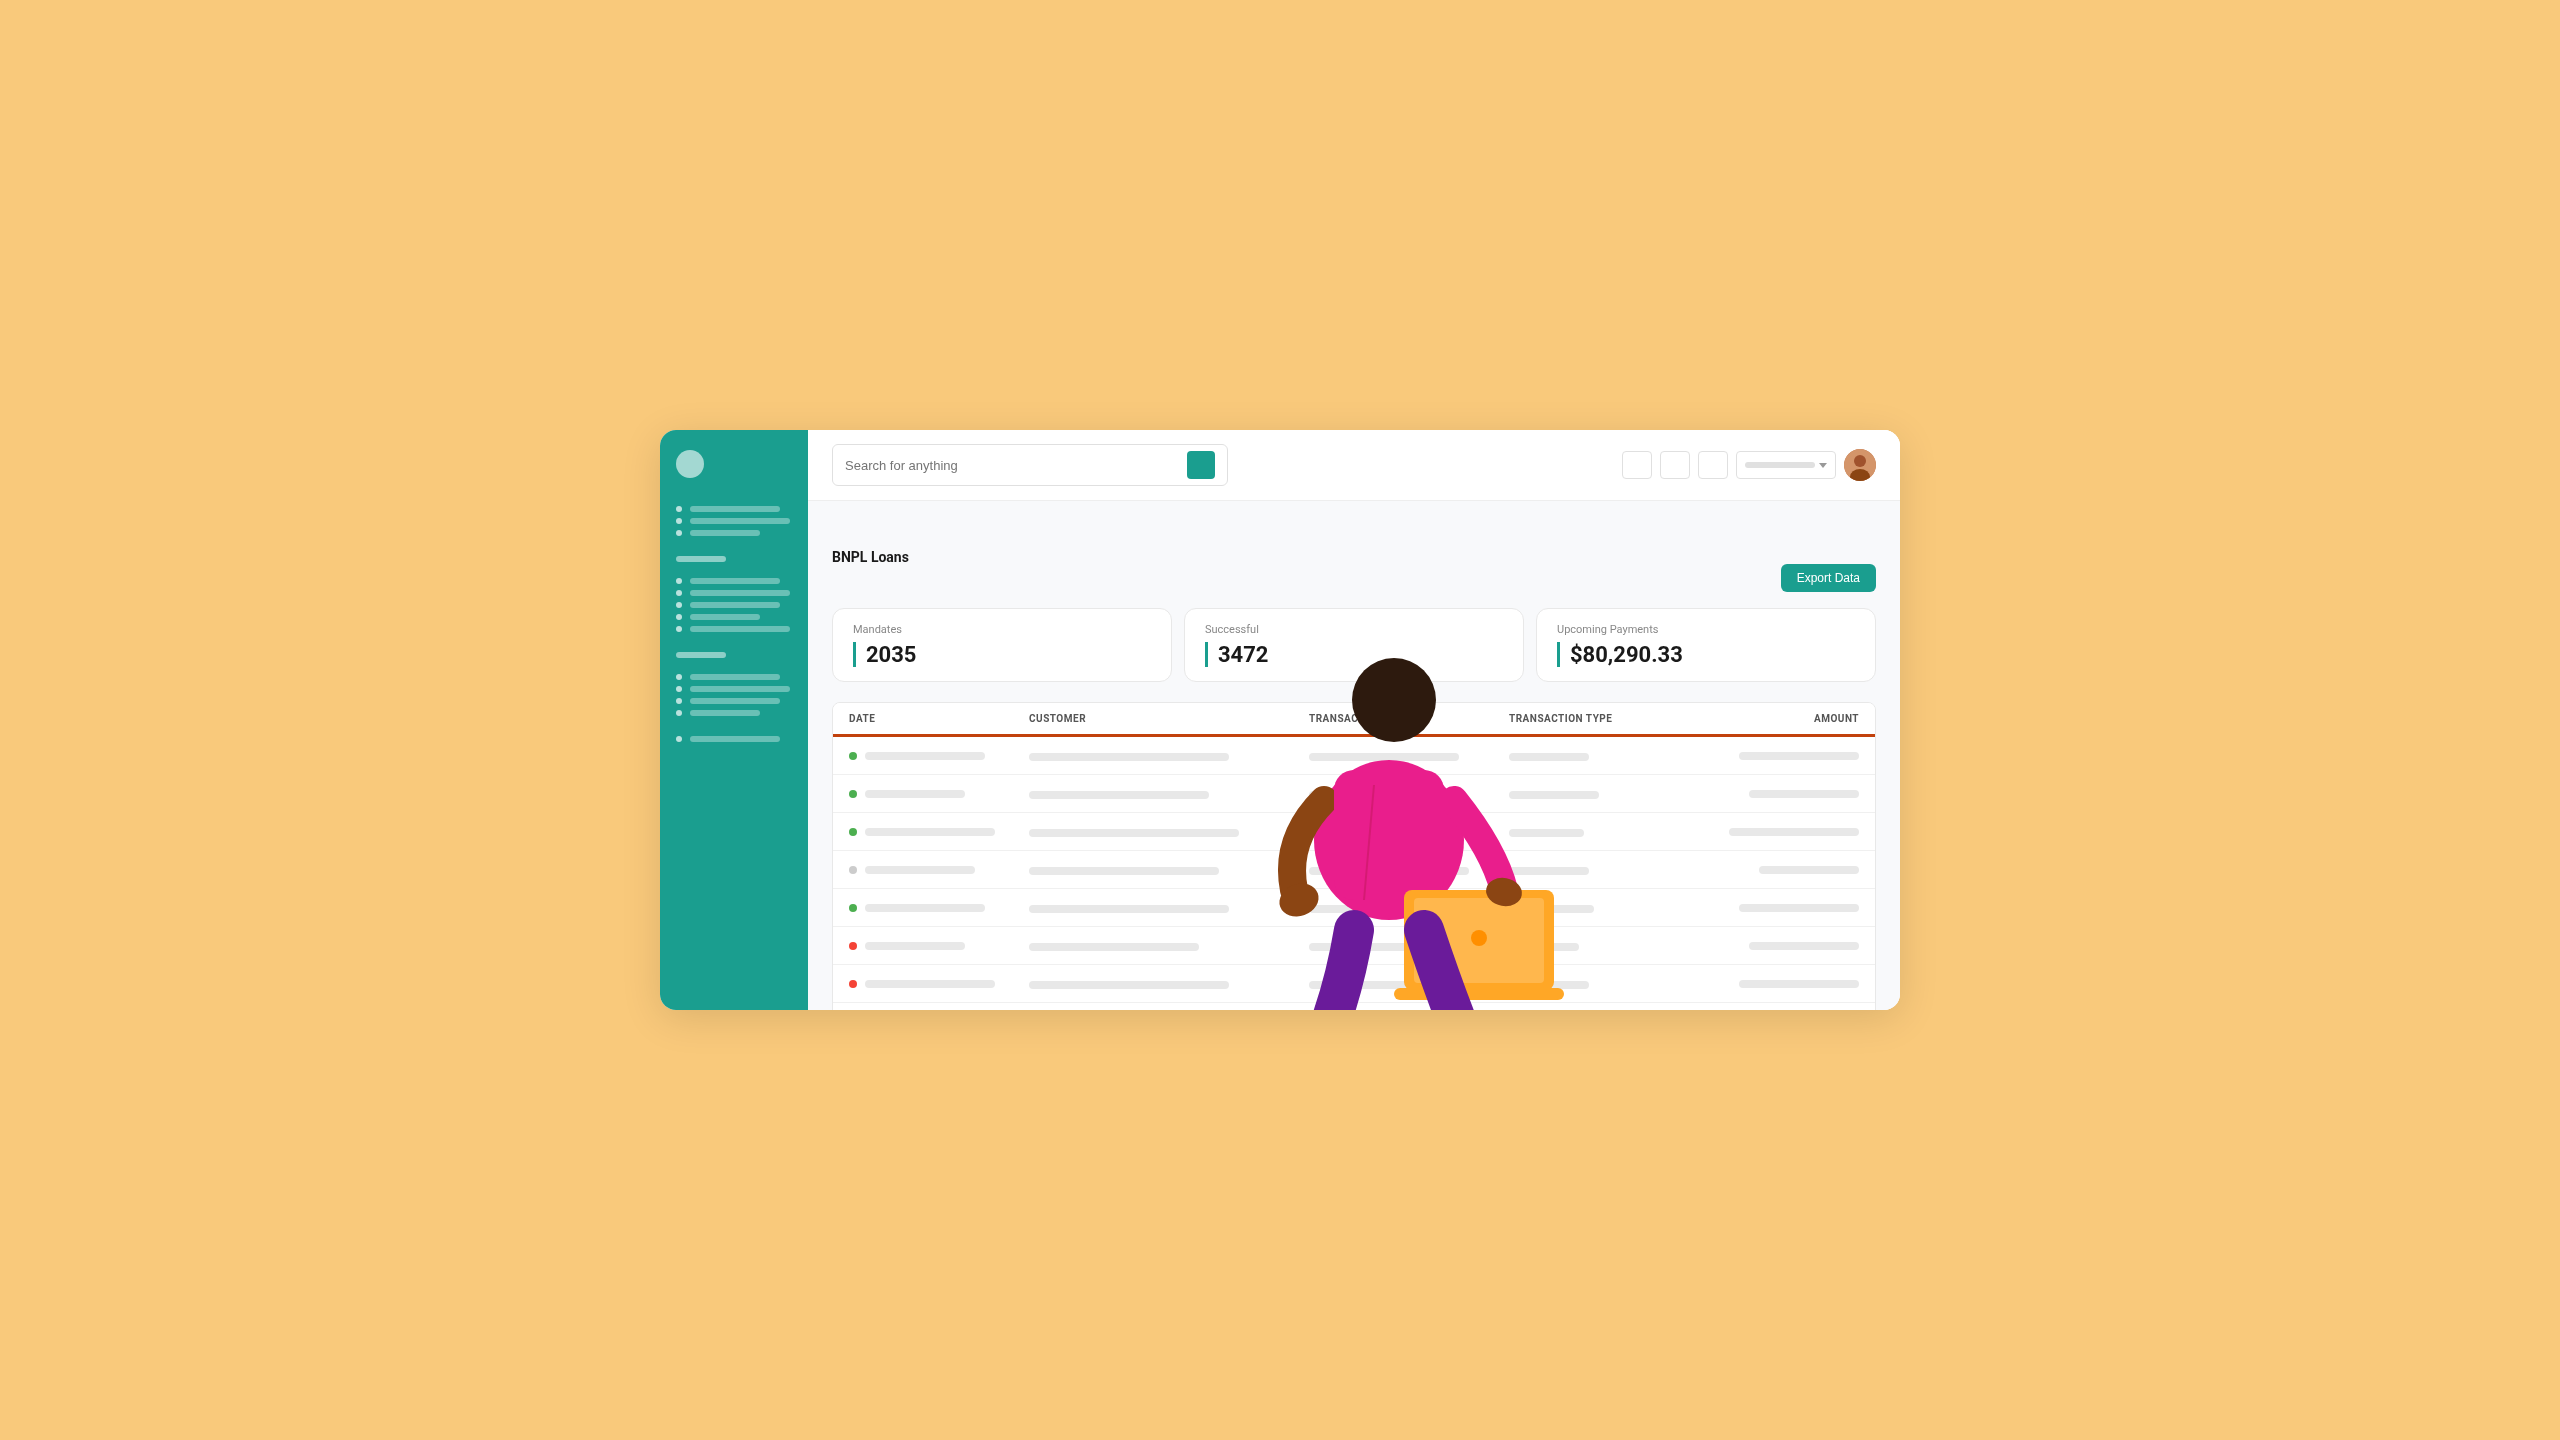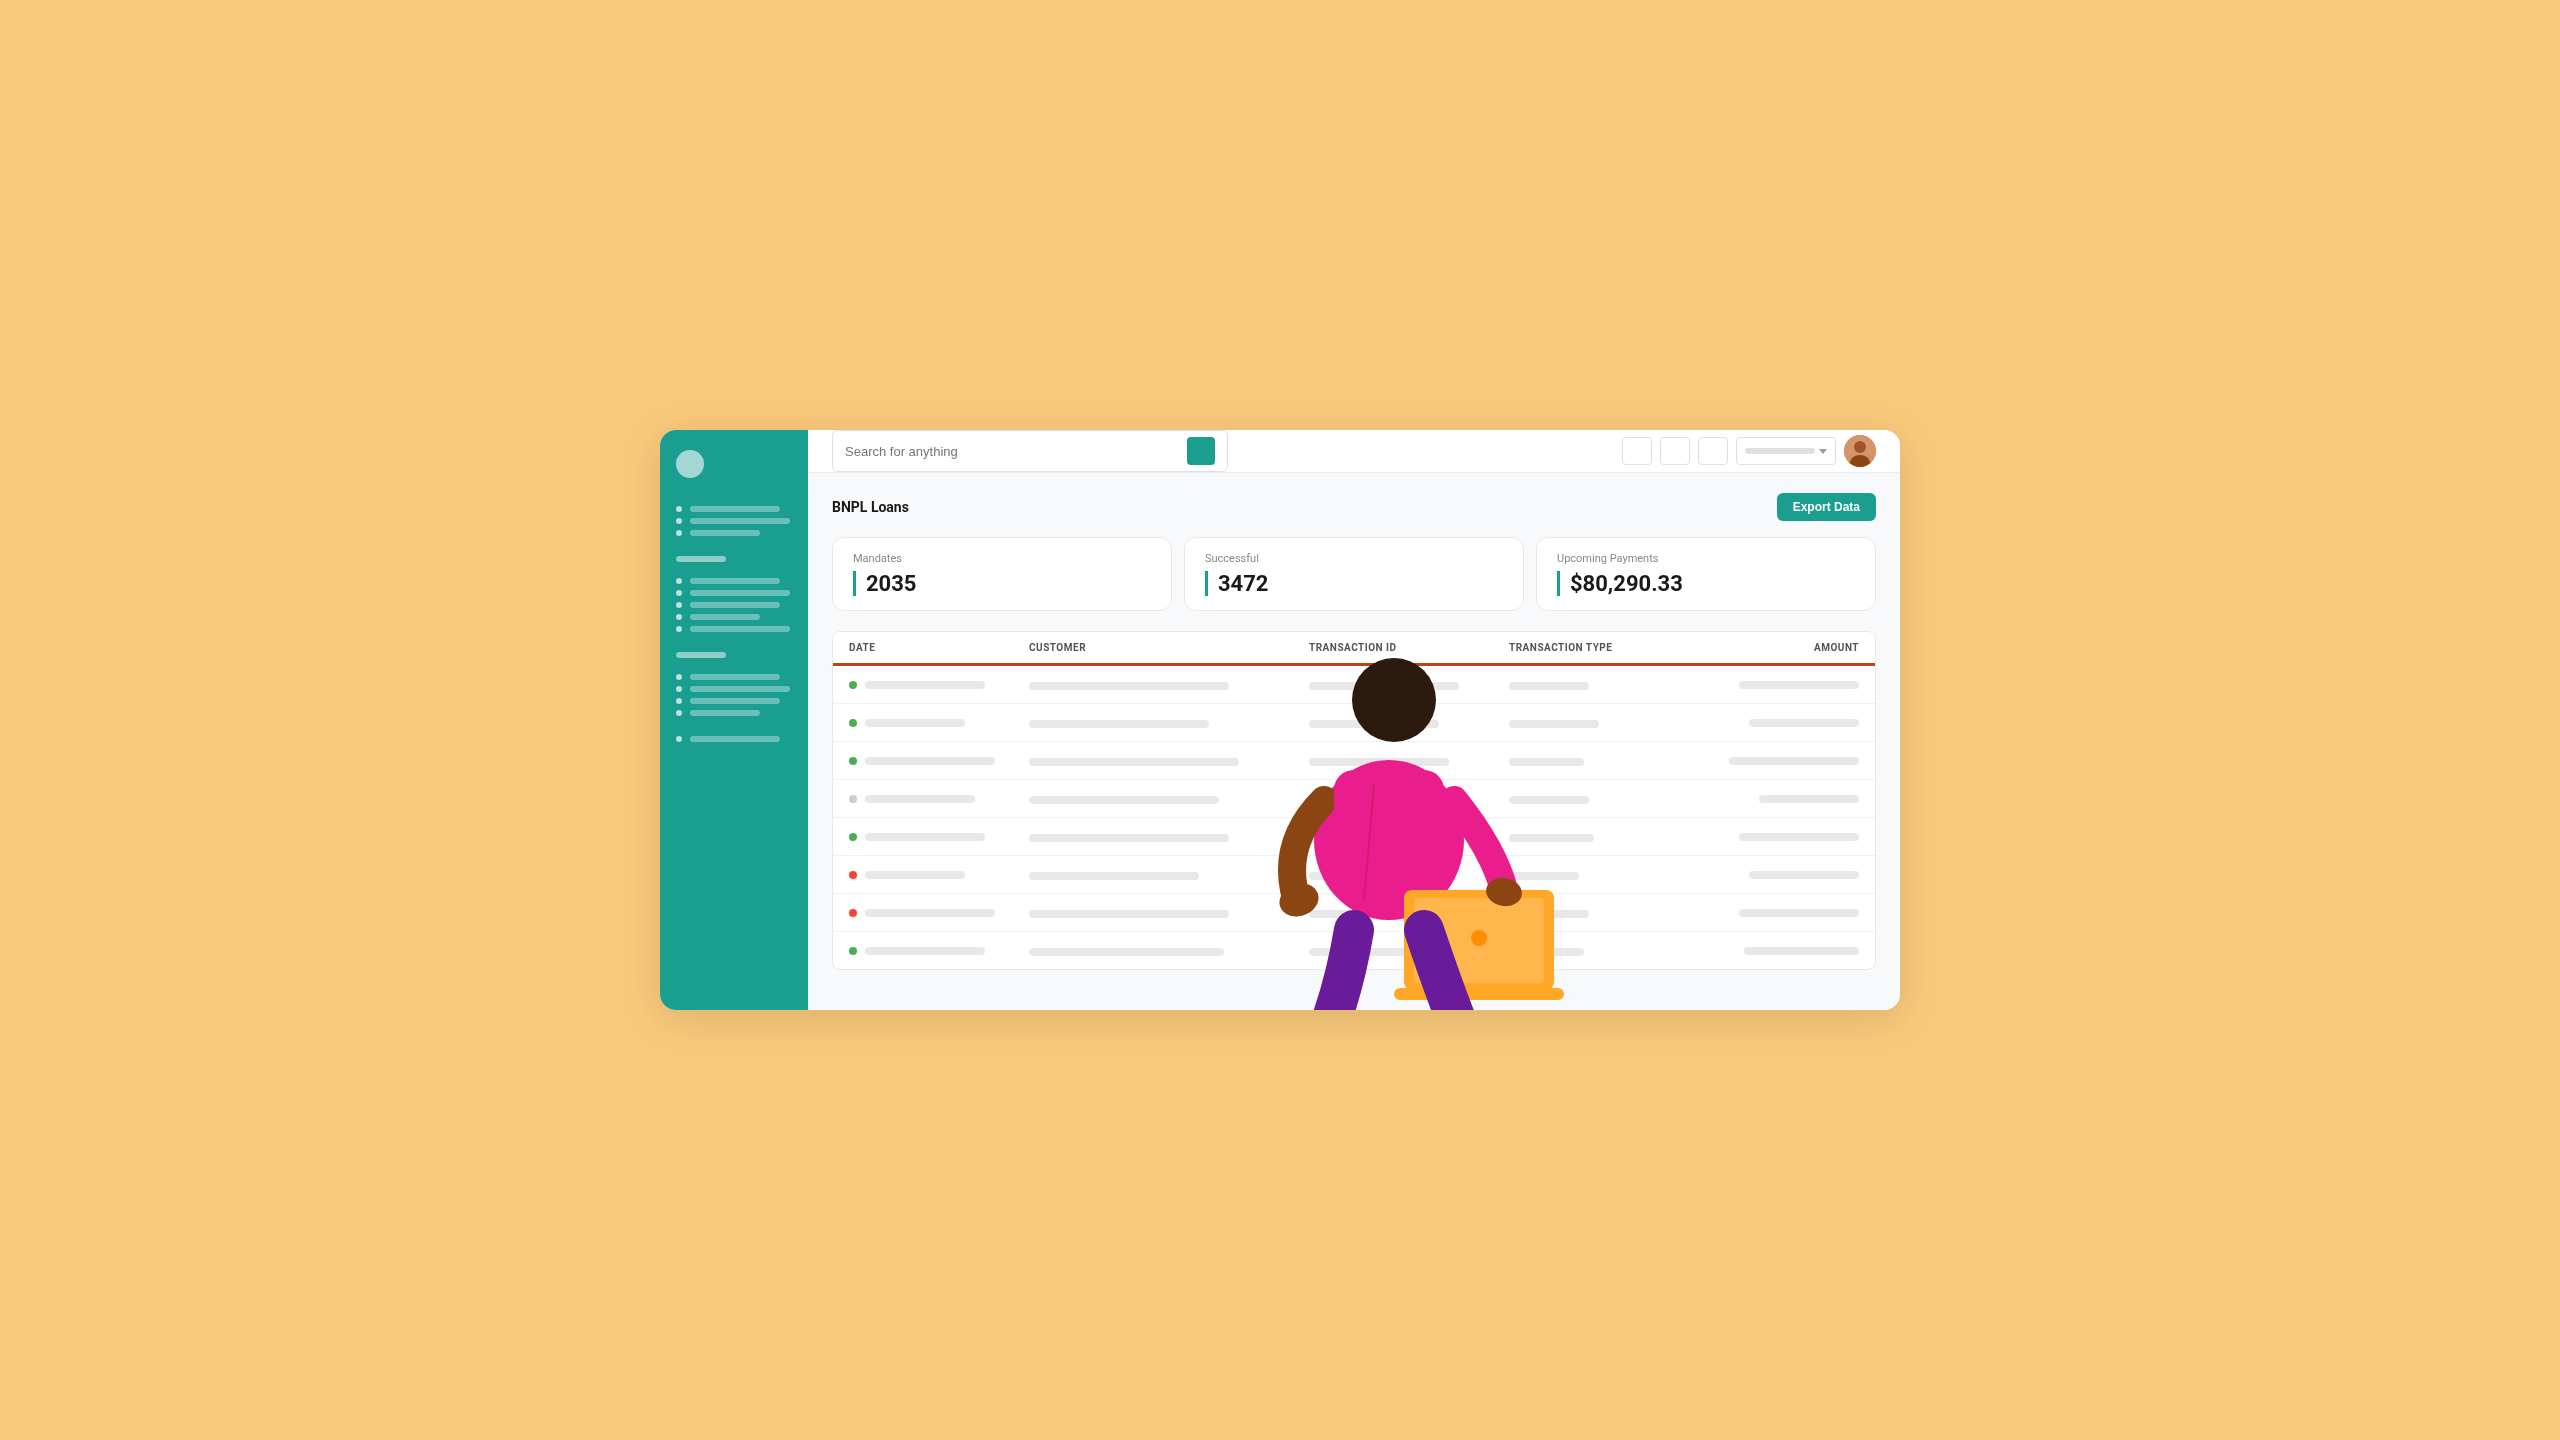--- a/index.html
+++ b/index.html
@@ -88,21 +88,21 @@
       flex: 1;
       display: flex;
       flex-direction: column;
       background: #f8f9fb;
       overflow: hidden;
     }
 
     
     .header {
       background: #fff;
-      padding: 0 24px;
+      padding: 14px 24px;
       display: flex;
       align-items: center;
       gap: 12px;
       border-bottom: 1px solid #eee;
     }
 
     .search-container {
       flex: 1;
       display: flex;
       align-items: center;
@@ -205,22 +205,23 @@
       color: #1a1a1a;
     }
 
     .export-btn {
       background: #1A9E8F;
       color: #fff;
       border: none;
       border-radius: 6px;
       padding: 7px 16px;
       font-size: 12px;
-      font-weight: 700;
+      font-weight: 400;
       cursor: pointer;
+      margin-top: 43px;
     }
 
     
     .stats-row {
       display: flex;
       gap: 12px;
       margin-bottom: 20px;
     }
 
     .stat-card {

